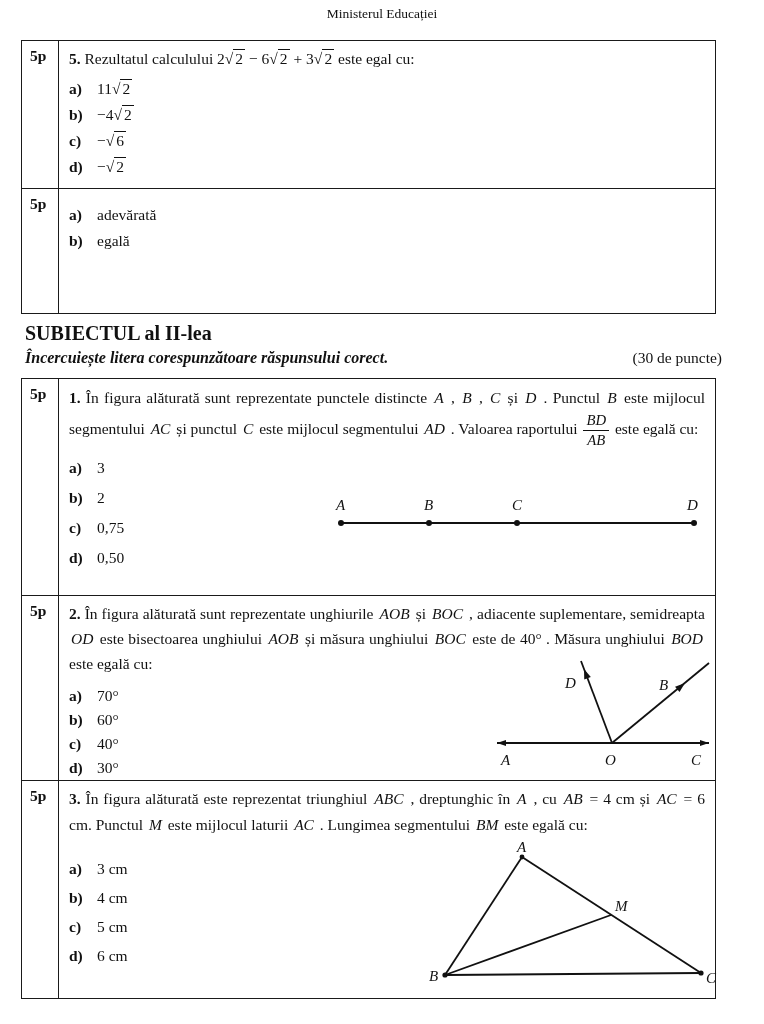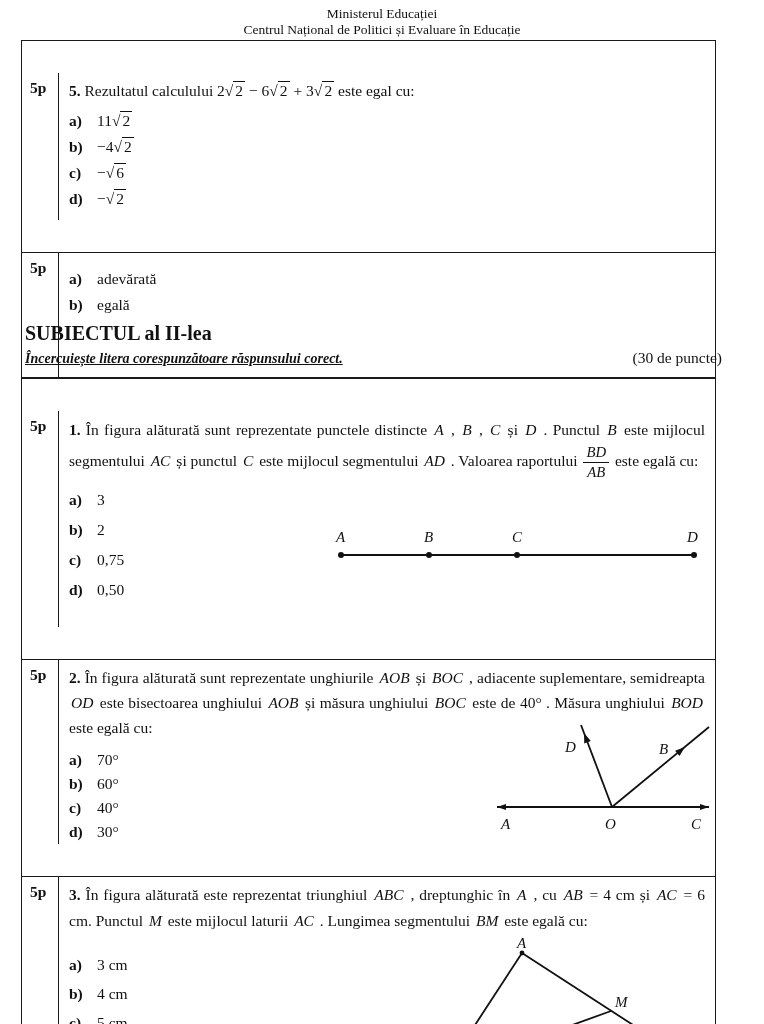--- a/index.html
+++ b/index.html
@@ -12,21 +12,21 @@
     color: #111;
     font-family: "Liberation Serif", "DejaVu Serif", serif;
     font-size: 15.5px;
     overflow: hidden;
   }
   .hdr { position:absolute; top:6px; left:0; width:100%; text-align:center;
          font-size:13.5px; line-height:16px; }
   .tbl { position:absolute; left:21px; width:695px; border:1.6px solid #1a1a1a; }
   .tbl1 { top:40px; }
   .tbl2 { top:378px; }
-  .row { display:flex;margin-top:32px; }
+  .row { display:flex; }
   .row + .row { border-top:1.6px solid #1a1a1a; }
   .rh-q5{height:147px} .rh-q6{height:125px}
   .rh-q1{height:216px} .rh-q2{height:185px} .rh-q3{height:218px}
   .pts { width:37px; min-width:37px; border-right:1.6px solid #1a1a1a;
          font-weight:bold; padding:6px 0 0 8px; font-size:15.5px; }
   .cell { flex:1; position:relative; padding:5px 10px 0 10px; }
   .qtext { line-height:26px; }
   .j { text-align: justify; }
   .lh28 { line-height:28px; }
   .lh25 { line-height:25px;font-family:Liberation Serif, serif; }
@@ -44,39 +44,38 @@
   .okey { font-weight:bold; width:28px; min-width:28px; }
   .lh26 .opt { line-height:26px; }
   .lh30 .opt { line-height:30px; }
   .lh24 .opt { line-height:24px; }
   .lh29 .opt { line-height:29px; }
   .mt8 { margin-top:8px; }
   .mt16 { margin-top:16px; }
   .s2title { position:absolute; top:322px; left:25px; font-weight:bold; font-size:20px; }
   .instrrow { position:absolute; top:349px; left:25px; width:697px;
               display:flex; justify-content:space-between; align-items:baseline; }
-  .instr { font-weight:bold; font-style:italic; font-size:14px;text-decoration:underline; }
+  .instr { font-weight:bold; font-style:italic; font-size:16px; }
   .instrpts { font-weight:normal; font-size:15.5px; }
   .fig { position:absolute; }
   .fig text { font-family:"Liberation Serif","DejaVu Serif",serif;
               font-style:italic; font-size:15px; fill:#111; }
   .fig line { stroke:#111; }
   .fig circle, .fig polygon { fill:#111; }
   .fig1 { left:270px; top:117px; }
   .fig2 { left:430px; top:54px; }
   .fig3 { left:359px; top:59px; }
 </style>
 </head>
 <body>
 
 <div class="page">
 
   <div class="hdr">
     <div>Ministerul Educației</div>
-    <div>Centrul Național de Politici și Evaluare în Educație</div>
   </div>
 
   <div class="tbl tbl1">
 
     <div class="row rh-q5">
       <div class="pts">5p</div>
       <div class="cell">
         <div class="qtext"><span class="mbold">5.</span><span> Rezultatul calculului 2</span><span class="sqrt"><span class="rdc">2</span></span><span> − 6</span><span class="sqrt"><span class="rdc">2</span></span><span> + 3</span><span class="sqrt"><span class="rdc">2</span></span><span> este egal cu:</span></div>
         <div class="opts lh26">
           <div class="opt">

